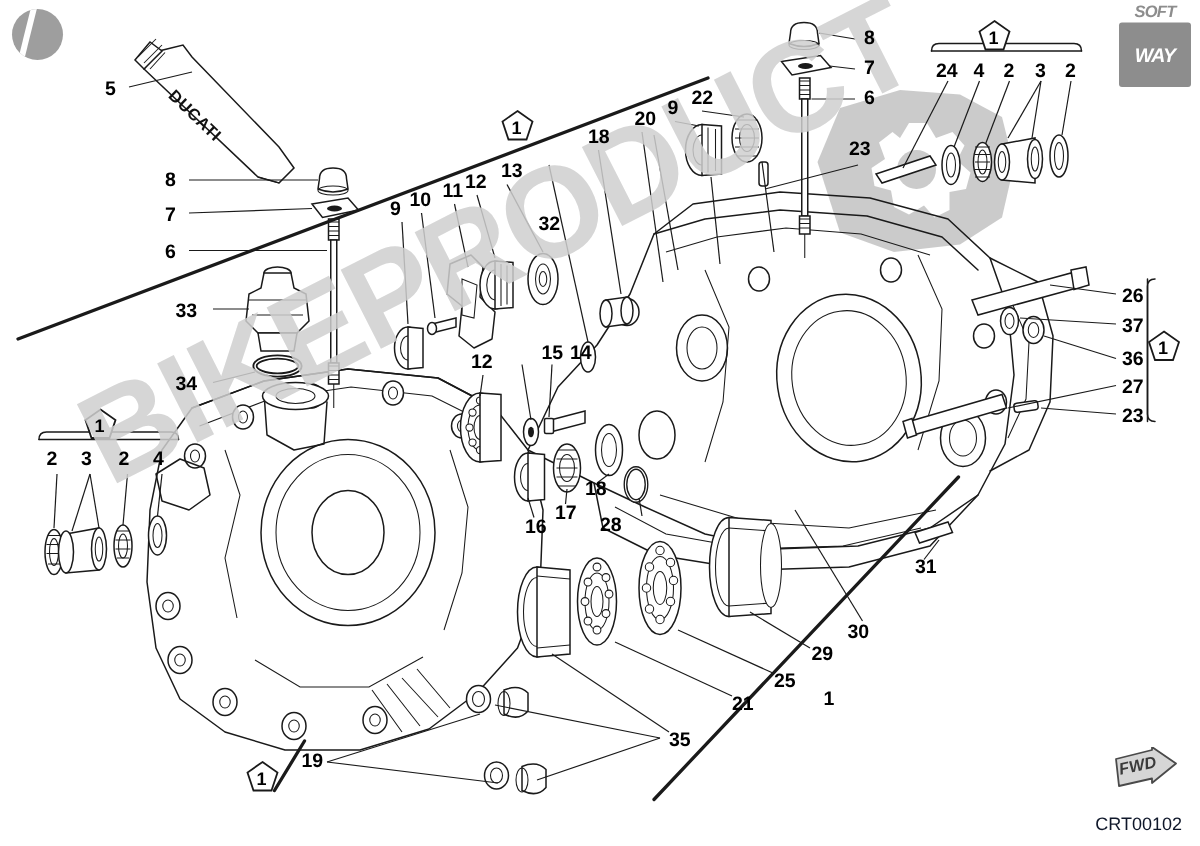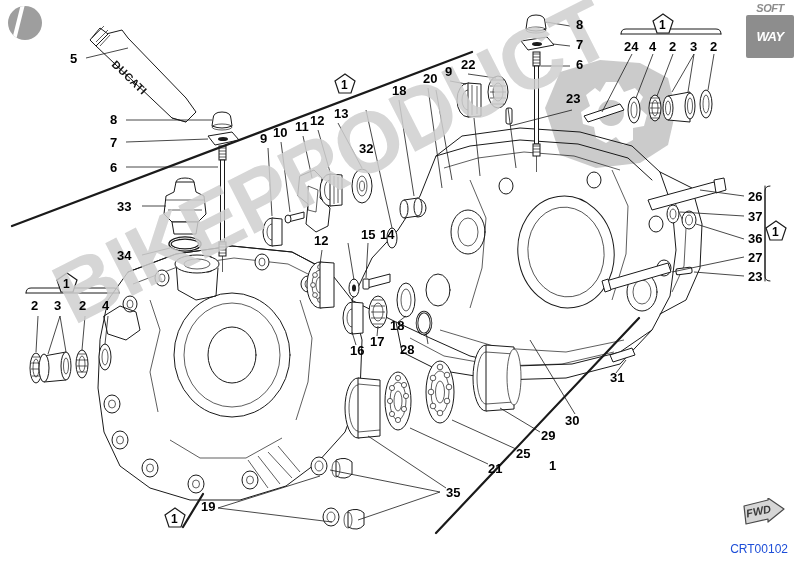--- a/index.html
+++ b/index.html
@@ -61,21 +61,21 @@
     width:44px;height:30px;
   }
   #fwd .txt{
     position:absolute;left:4px;top:7px;
     font-size:11px;font-weight:bold;font-style:italic;
     color:#3a3a3a;
     transform:rotate(-12deg);
   }
   #code{
     position:absolute;right:12px;bottom:8px;
-    font-size:12px;color:#1d4ed8;font-family:"Liberation Sans", sans-serif;
+    font-size:12px;color:#0f172a;font-family:"Liberation Sans", sans-serif;
   }
 
   
   .wm{
     position:absolute;
     color:#cfcfcf;
     font-weight:bold;
     font-family:"Liberation Sans", sans-serif;
     user-select:none;
     pointer-events:none;

